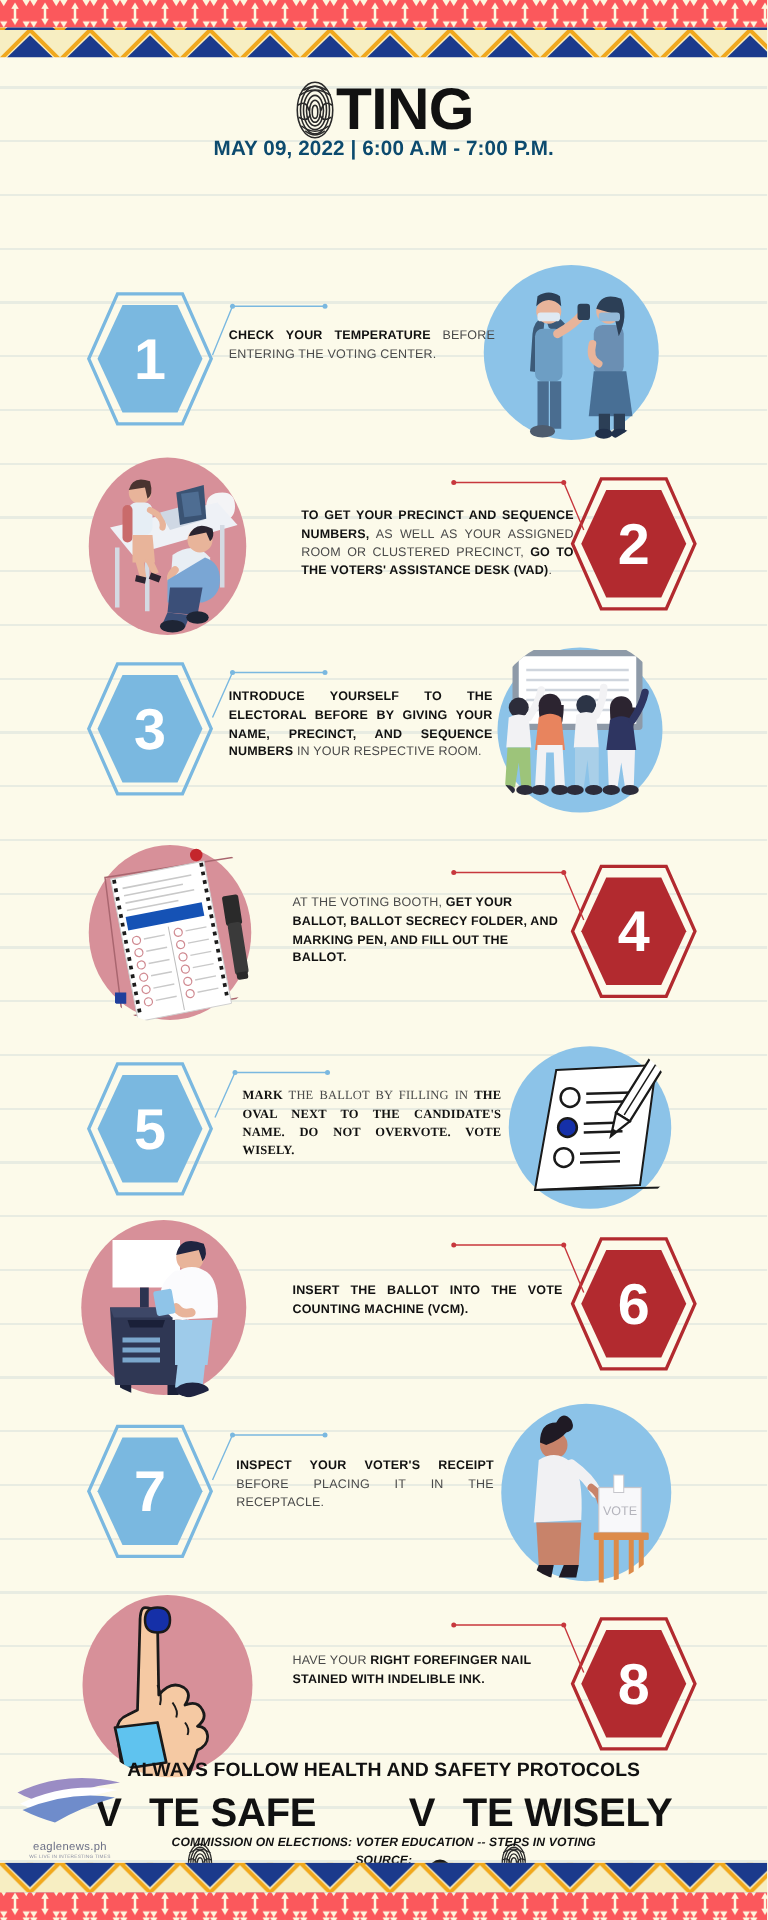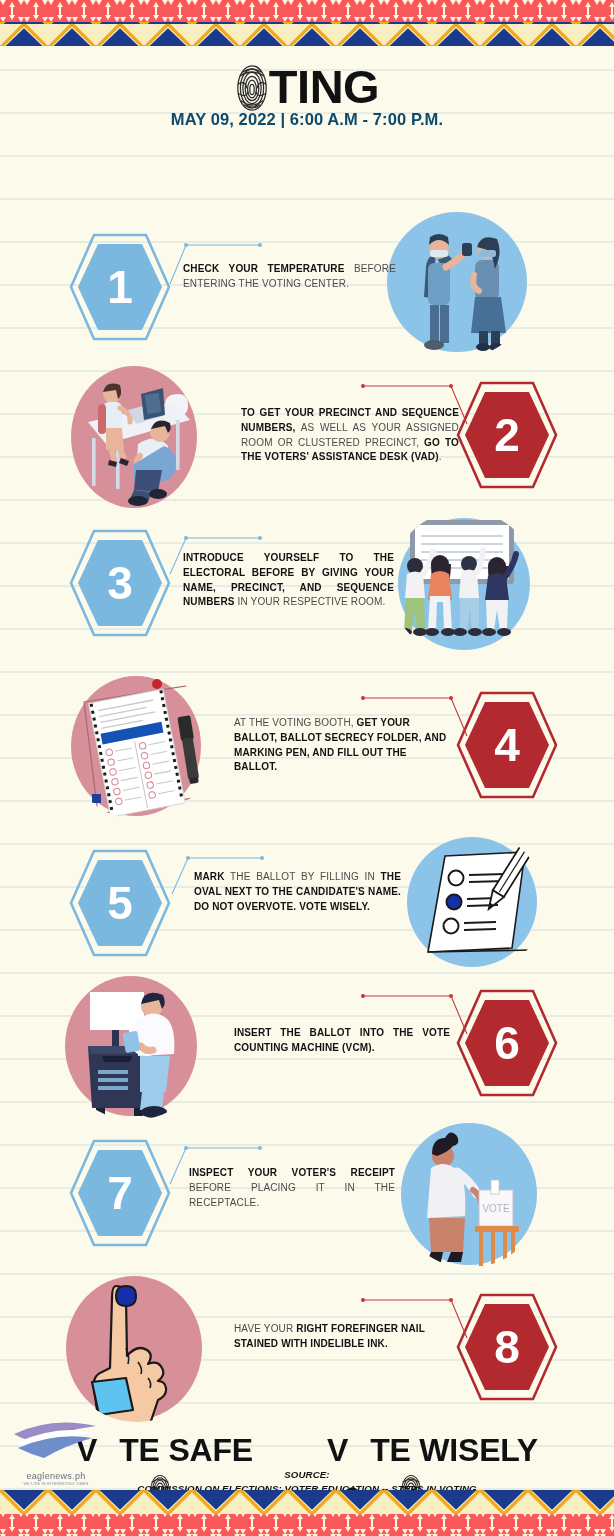--- a/index.html
+++ b/index.html
@@ -458,21 +458,21 @@
       </svg>
       <div class="hexnum">5</div>
     </div>
     <div class="connector" style="left:150px; top:22px;">
       <svg width="120" height="46" viewBox="0 0 120 46">
         <path d="M22 44 L38 8 L112 8" stroke="#7ab8e0" stroke-width="1.1" fill="none"></path>
         <circle cx="38" cy="8" r="2" fill="#7ab8e0"></circle>
         <circle cx="112" cy="8" r="2" fill="#7ab8e0"></circle>
       </svg>
     </div>
-    <div class="steptext" style="left:182px; top:42px; width:207px;"><b>MARK</b> THE BALLOT BY FILLING IN <b>THE OVAL NEXT TO THE CANDIDATE'S NAME. DO NOT OVERVOTE. VOTE WISELY.</b></div>
+    <div class="steptext" style="left:182px; top:42px; width:207px;font-family:Liberation Serif, serif;"><b>MARK</b> THE BALLOT BY FILLING IN <b>THE OVAL NEXT TO THE CANDIDATE'S NAME. DO NOT OVERVOTE. VOTE WISELY.</b></div>
   </div>
 
   <div class="step" style="top:968px;">
     <div class="illus" style="left:58px; top:2px; width:152px; height:150px;">
       <svg width="152" height="150" viewBox="0 0 152 150">
         <ellipse cx="73" cy="76" rx="66" ry="70" fill="#d79099"></ellipse>
 
         <rect x="32" y="22" width="54" height="38" fill="#ffffff"></rect>
         <rect x="54" y="60" width="7" height="16" fill="#2c3350"></rect>
 
@@ -592,20 +592,21 @@
     <div class="connector" style="left:355px; top:22px;">
       <svg width="125" height="48" viewBox="0 0 125 48">
         <path d="M112 46 L96 8 L8 8" stroke="#c7373d" stroke-width="1.1" fill="none"></path>
         <circle cx="96" cy="8" r="2" fill="#c7373d"></circle>
         <circle cx="8" cy="8" r="2" fill="#c7373d"></circle>
       </svg>
     </div>
     <div class="steptext" style="left:222px; top:52px; width:212px; text-align:left;">HAVE YOUR <b>RIGHT FOREFINGER NAIL STAINED WITH INDELIBLE INK.</b></div>
   </div>
 
+  <div id="protocol-line" style="top:1408px;">ALWAYS FOLLOW HEALTH AND SAFETY PROTOCOLS</div>
 
   <div id="vote-line" style="top:1428px; height:44px;">
     <span>V</span>
     <span style="display:inline-block;width:22px;height:32px;position:relative;top:3px;">
       <svg width="22" height="32" viewBox="0 0 22 32">
         <g fill="none" stroke="#2a2a2a" stroke-width="1.05" stroke-linecap="round">
           <ellipse cx="11" cy="16" rx="9.2" ry="14.6"></ellipse>
           <ellipse cx="11" cy="16" rx="7.4" ry="12.2"></ellipse>
           <ellipse cx="11" cy="16" rx="5.6" ry="9.8"></ellipse>
           <ellipse cx="11" cy="16.5" rx="3.9" ry="7.4"></ellipse>
@@ -639,22 +640,22 @@
           <path d="M4 25 Q11 30.5 18 25"></path>
           <path d="M2 14 Q6.5 11.5 8 16"></path>
           <path d="M20 14 Q15.5 11.5 14 16"></path>
         </g>
       </svg>
     </span>
     <span>TE WISELY</span>
   </div>
 
   <div id="source-block" style="top:1468px;">
+    <div>COMMISSION ON ELECTIONS: VOTER EDUCATION -- STEPS IN VOTING</div>
     <div>SOURCE:</div>
-    <div>COMMISSION ON ELECTIONS: VOTER EDUCATION -- STEPS IN VOTING</div>
   </div>
 
   <div id="logo">
     <svg width="96" height="48" viewBox="0 0 96 48">
       <path d="M6 16 Q44 -2 88 8 Q56 12 30 24 Q16 22 6 16 Z" fill="#9a8cc4"></path>
       <path d="M8 25 Q46 7 86 14 Q54 20 32 32 Q18 30 8 25 Z" fill="#ffffff"></path>
       <path d="M10 30 Q48 14 84 20 Q56 28 36 40 Q22 36 10 30 Z" fill="#6f8ccb"></path>
     </svg>
     <div id="logo-text">eaglenews.ph</div>
     <div id="logo-tag">WE LIVE IN INTERESTING TIMES</div>

